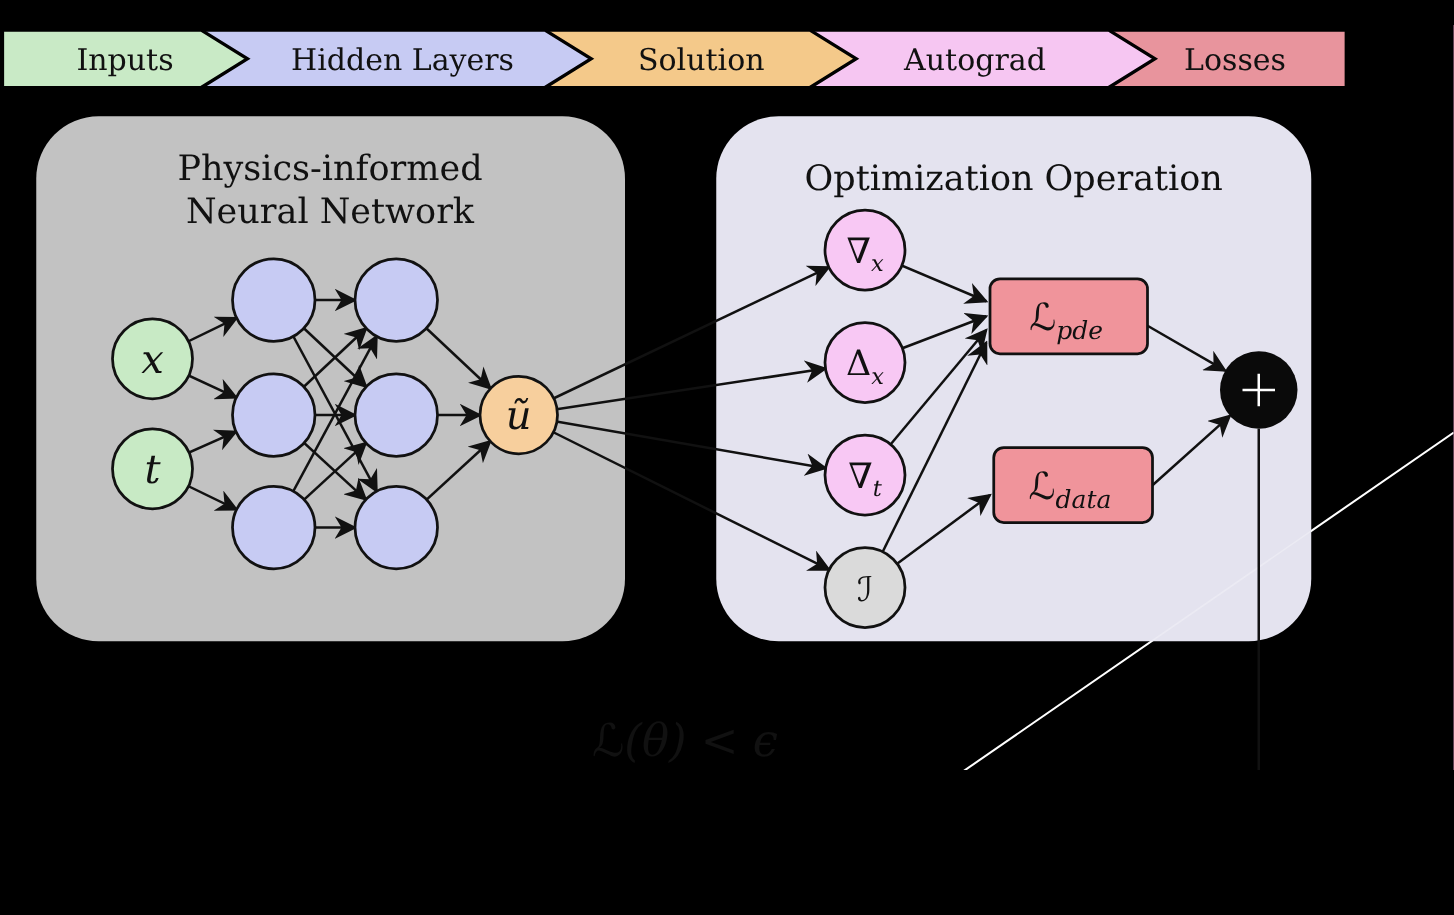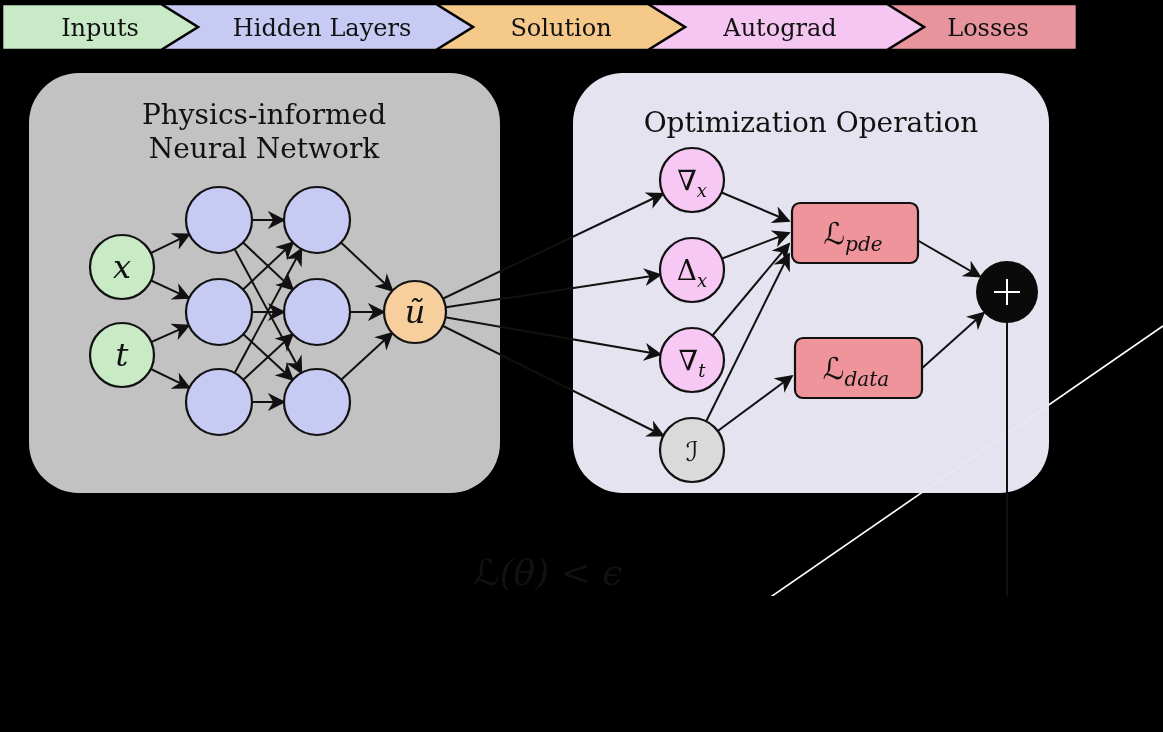--- a/index.html
+++ b/index.html
@@ -1,16 +1,16 @@
 <!DOCTYPE html>
 <html><head>
 <meta charset="utf-8">
 <style>
   html,body{margin:0;padding:0;background:#000;}
-  .stage{width:1163px;height:596px;position:relative;background:#f9a8d4;overflow:hidden;}
+  .stage{width:1163px;height:596px;position:relative;background:#f9a8d4;overflow:hidden;margin-top:20px;}
   svg{display:block;font-family:"DejaVu Serif","DejaVu Sans","Liberation Serif",serif;}
   text{fill:#111;}
   .ital{font-style:italic;}
   .sub{font-style:italic;}
 </style>
 </head>
 <body>
 
 <div class="stage">
 <svg width="1163" height="732" viewBox="0 0 1163 732">

